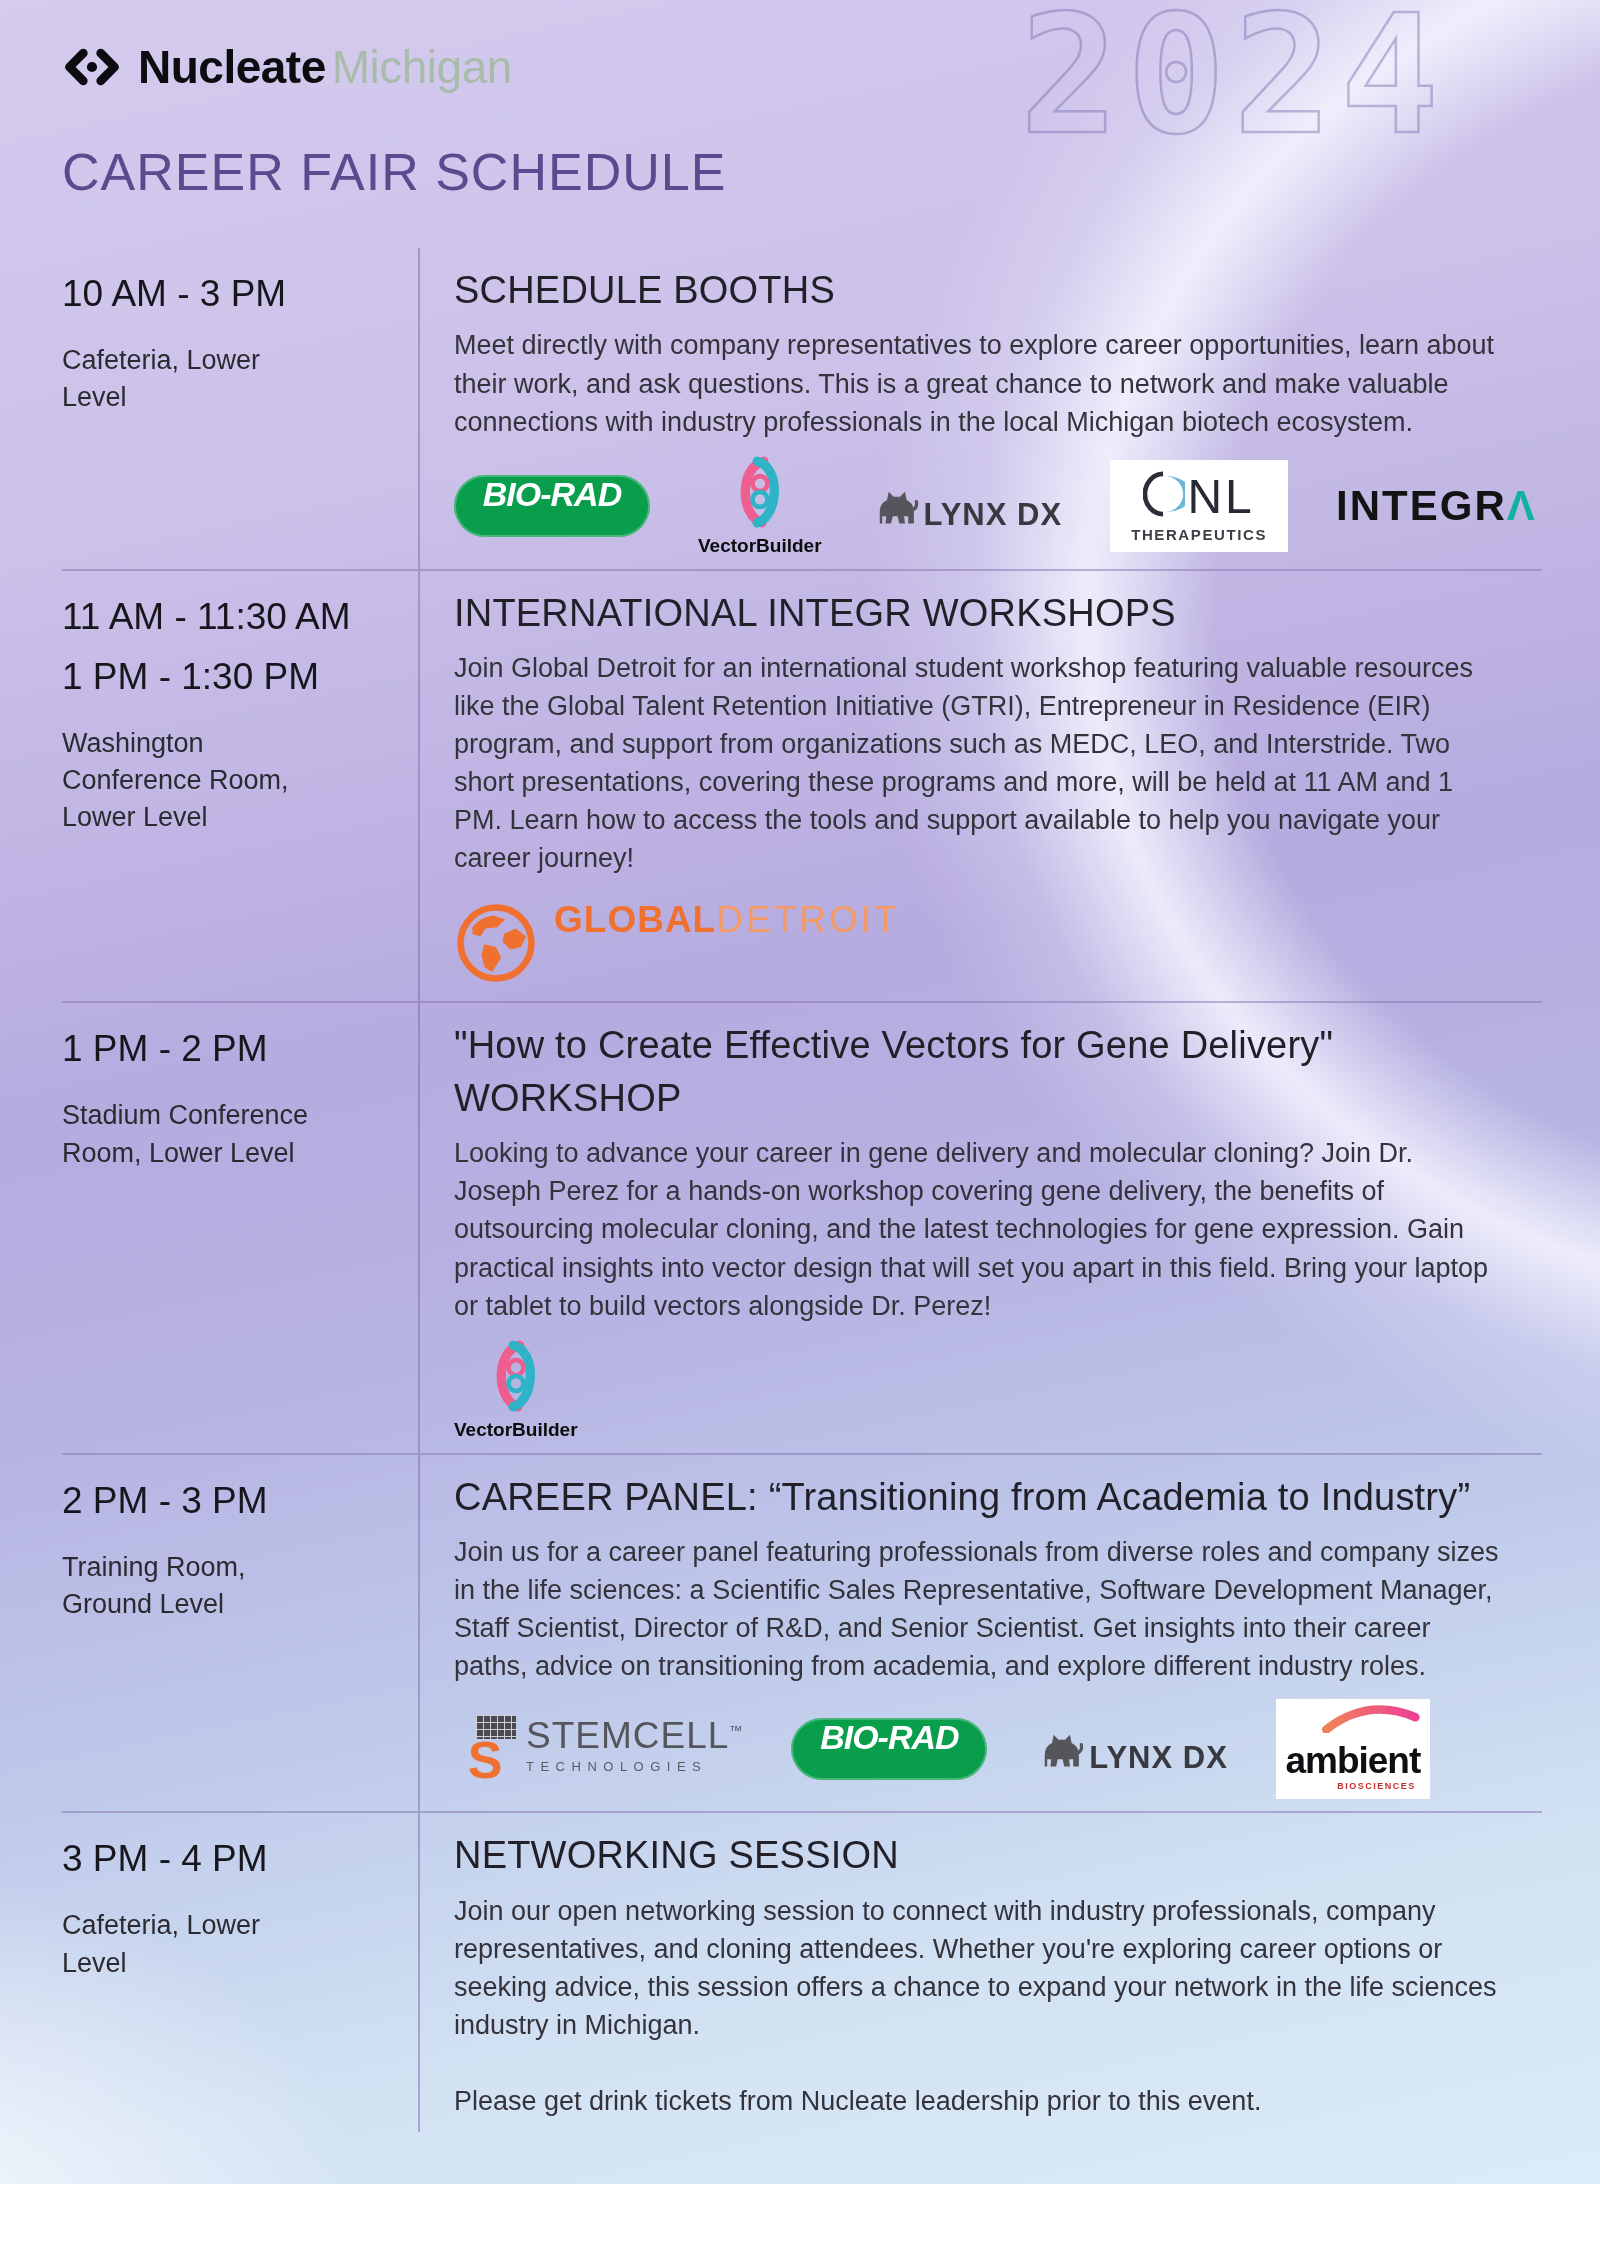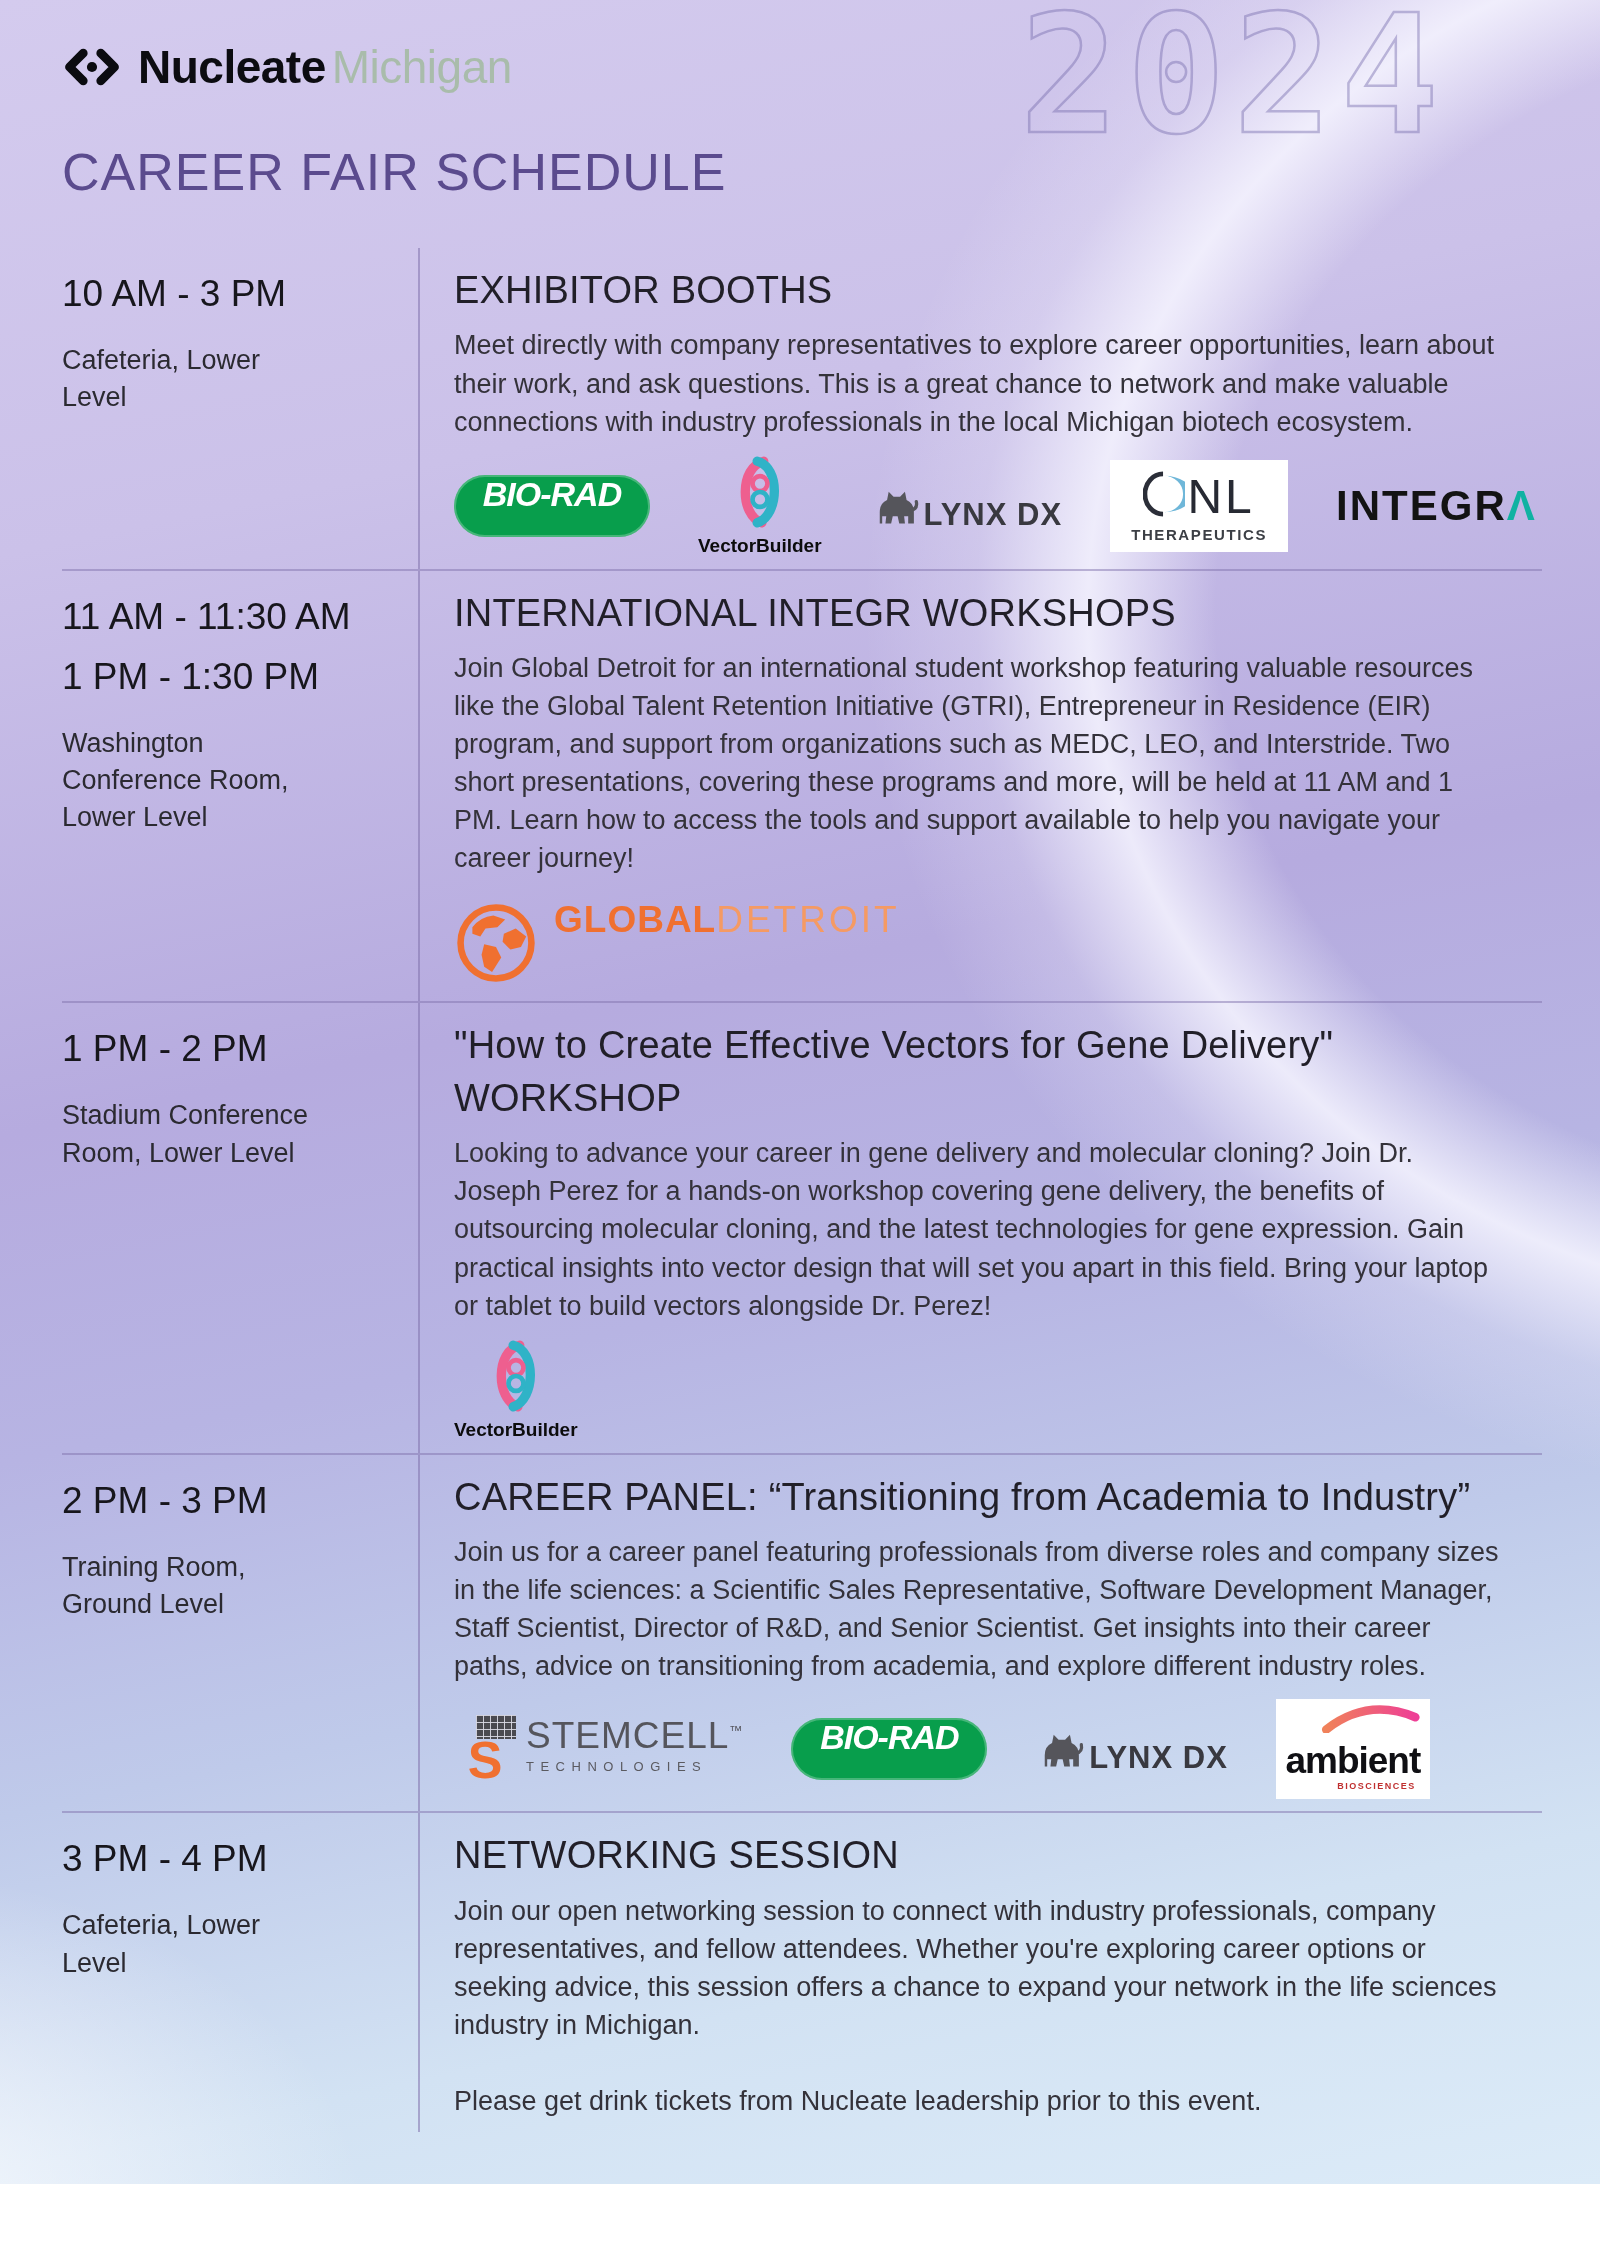--- a/index.html
+++ b/index.html
@@ -121,21 +121,21 @@
   <div class="page-title">CAREER FAIR SCHEDULE</div>
 
   <div class="schedule">
 
     <div class="row">
       <div class="time-cell">
         <div class="times">10 AM - 3 PM</div>
         <div class="location">Cafeteria, Lower Level</div>
       </div>
       <div class="details-cell">
-        <h2 class="event-heading">EXHIBITOR BOOTHS</h2>
+        <h2 class="event-heading">SCHEDULE BOOTHS</h2>
         <p class="event-para">Meet directly with company representatives to explore career opportunities, learn about their work, and ask questions. This is a great chance to network and make valuable connections with industry professionals in the local Michigan biotech ecosystem.</p>
         <div class="logo-strip">
           <div class="logo biorad">
             <span>BIO-RAD</span>
           </div>
           <div class="logo vectorbuilder">
             <span>
               <svg width="56" height="74" viewBox="0 0 60 78">
                 <path d="M34 6 C8 12 8 64 32 72" stroke="#ee5f8f" stroke-width="10" fill="none" stroke-linecap="round"></path>
                 <path d="M27 6 C52 12 51 64 27 72" stroke="#2fb3c7" stroke-width="10" fill="none" stroke-linecap="round"></path>
@@ -276,19 +276,19 @@
       </div>
     </div>
 
     <div class="row">
       <div class="time-cell">
         <div class="times">3 PM - 4 PM</div>
         <div class="location">Cafeteria, Lower Level</div>
       </div>
       <div class="details-cell">
         <h2 class="event-heading">NETWORKING SESSION</h2>
-        <p class="event-para">Join our open networking session to connect with industry professionals, company representatives, and fellow attendees. Whether you're exploring career options or seeking advice, this session offers a chance to expand your network in the life sciences industry in Michigan.</p>
+        <p class="event-para">Join our open networking session to connect with industry professionals, company representatives, and cloning attendees. Whether you're exploring career options or seeking advice, this session offers a chance to expand your network in the life sciences industry in Michigan.</p>
         <p class="event-para">Please get drink tickets from Nucleate leadership prior to this event.</p>
       </div>
     </div>
 
   </div>
 </div>
 
 </body></html>

